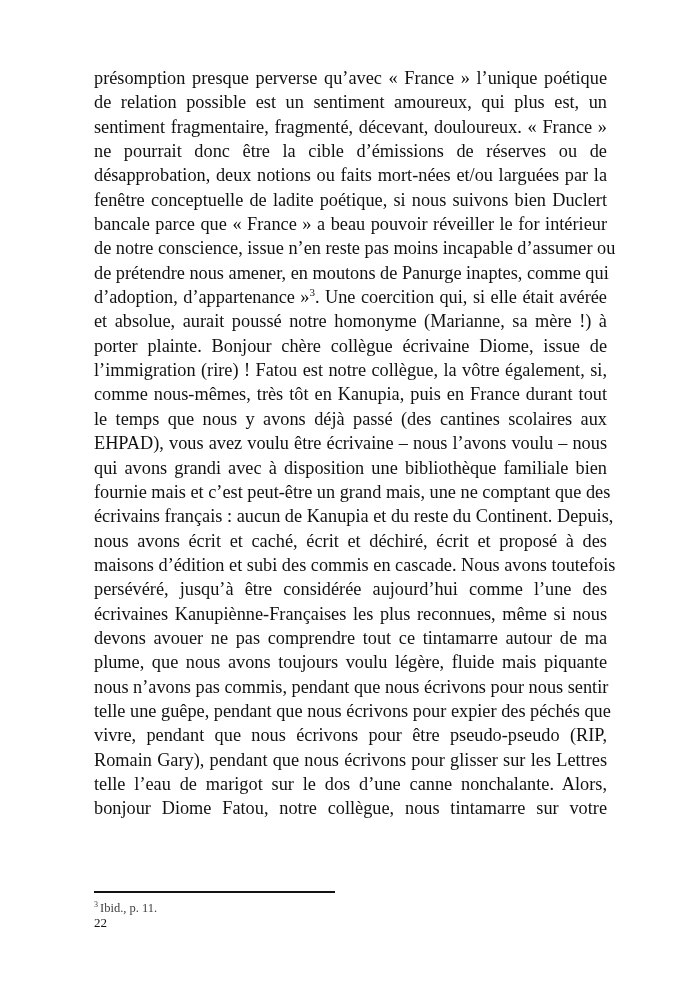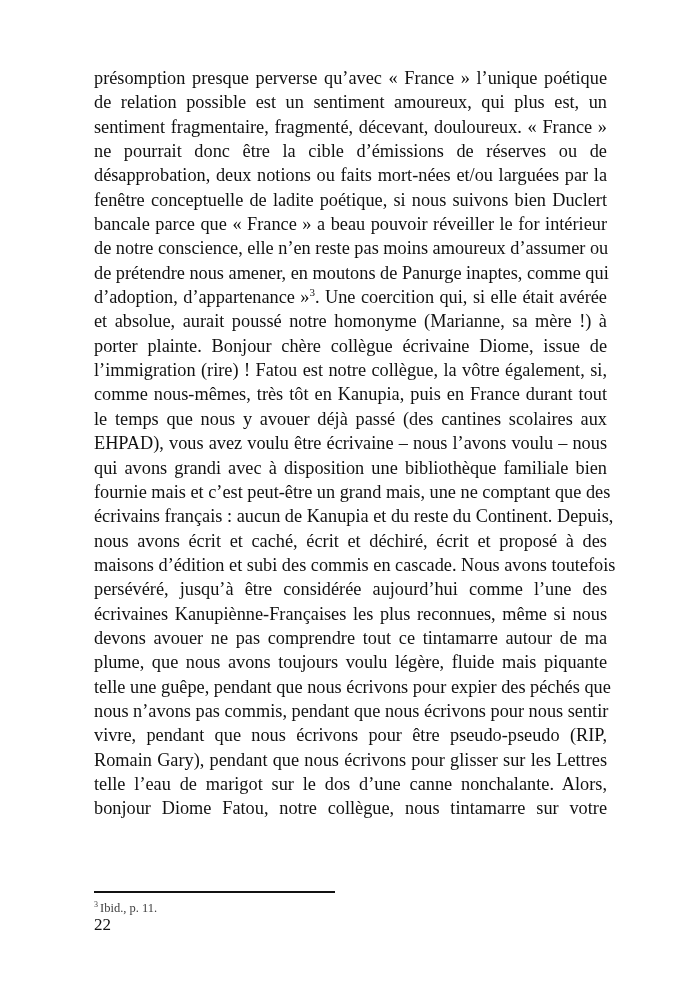--- a/index.html
+++ b/index.html
@@ -20,55 +20,55 @@
     .footnote-rule {
       position: absolute; left: 94px; top: 891px; width: 241px; height: 2px; background: #111111;
     }
     .footnote {
       position: absolute; left: 94px; top: 901px;
       font-family: "Liberation Serif", serif; font-size: 12.5px; color: #404040;
     }
     .footnote sup { font-size: 8px; vertical-align: 5px; line-height: 0; margin-right: 2px; }
     .page-number {
       position: absolute; left: 94px; top: 915px;
-      font-family: "Liberation Serif", serif; font-size: 17px; color: #111111;
+      font-family: "Liberation Serif", serif; font-size: 13px; color: #111111;
     }
   </style>
 </head>
 <body>
 
 <div class="page">
   <div class="body-text">
     <span class="line">présomption presque perverse qu’avec « France » l’unique poétique</span>
     <span class="line">de relation possible est un sentiment amoureux, qui plus est, un</span>
     <span class="line">sentiment fragmentaire, fragmenté, décevant, douloureux. « France »</span>
     <span class="line">ne pourrait donc être la cible d’émissions de réserves ou de</span>
     <span class="line">désapprobation, deux notions ou faits mort-nées et/ou larguées par la</span>
     <span class="line">fenêtre conceptuelle de ladite poétique, si nous suivons bien Duclert</span>
     <span class="line">bancale parce que « France » a beau pouvoir réveiller le for intérieur</span>
-    <span class="line">de notre conscience, elle n’en reste pas moins amoureux d’assumer ou</span>
+    <span class="line">de notre conscience, issue n’en reste pas moins incapable d’assumer ou</span>
     <span class="line">de prétendre nous amener, en moutons de Panurge inaptes, comme qui</span>
     <span class="line"><span>d’adoption, d’appartenance »</span><sup class="fnref">3</sup><span>. Une coercition qui, si elle était avérée</span></span>
     <span class="line">et absolue, aurait poussé notre homonyme (Marianne, sa mère !) à</span>
     <span class="line">porter plainte. Bonjour chère collègue écrivaine Diome, issue de</span>
     <span class="line">l’immigration (rire) ! Fatou est notre collègue, la vôtre également, si,</span>
     <span class="line">comme nous-mêmes, très tôt en Kanupia, puis en France durant tout</span>
-    <span class="line">le temps que nous y avouer déjà passé (des cantines scolaires aux</span>
+    <span class="line">le temps que nous y avons déjà passé (des cantines scolaires aux</span>
     <span class="line">EHPAD), vous avez voulu être écrivaine – nous l’avons voulu – nous</span>
     <span class="line">qui avons grandi avec à disposition une bibliothèque familiale bien</span>
     <span class="line">fournie mais et c’est peut-être un grand mais, une ne comptant que des</span>
     <span class="line">écrivains français : aucun de Kanupia et du reste du Continent. Depuis,</span>
     <span class="line">nous avons écrit et caché, écrit et déchiré, écrit et proposé à des</span>
     <span class="line">maisons d’édition et subi des commis en cascade. Nous avons toutefois</span>
     <span class="line">persévéré, jusqu’à être considérée aujourd’hui comme l’une des</span>
     <span class="line">écrivaines Kanupiènne-Françaises les plus reconnues, même si nous</span>
     <span class="line">devons avouer ne pas comprendre tout ce tintamarre autour de ma</span>
     <span class="line">plume, que nous avons toujours voulu légère, fluide mais piquante</span>
+    <span class="line">nous n’avons pas commis, pendant que nous écrivons pour nous sentir</span>
     <span class="line">telle une guêpe, pendant que nous écrivons pour expier des péchés que</span>
-    <span class="line">nous n’avons pas commis, pendant que nous écrivons pour nous sentir</span>
     <span class="line">vivre, pendant que nous écrivons pour être pseudo-pseudo (RIP,</span>
     <span class="line">Romain Gary), pendant que nous écrivons pour glisser sur les Lettres</span>
     <span class="line">telle l’eau de marigot sur le dos d’une canne nonchalante. Alors,</span>
     <span class="line last">bonjour Diome Fatou, notre collègue, nous tintamarre sur votre</span>
   </div>
 
   <div class="footnote-rule"></div>
   <div class="footnote"><sup>3</sup><span>Ibid., p. 11.</span></div>
   <div class="page-number">22</div>
 </div>

